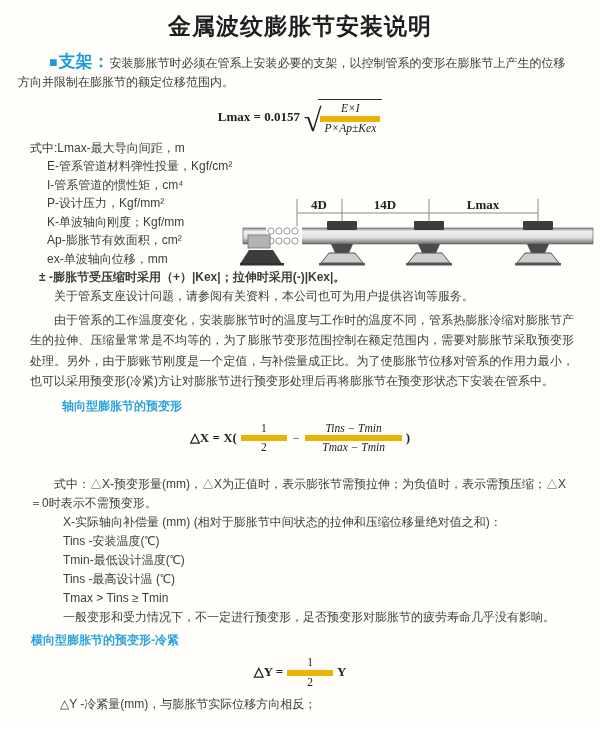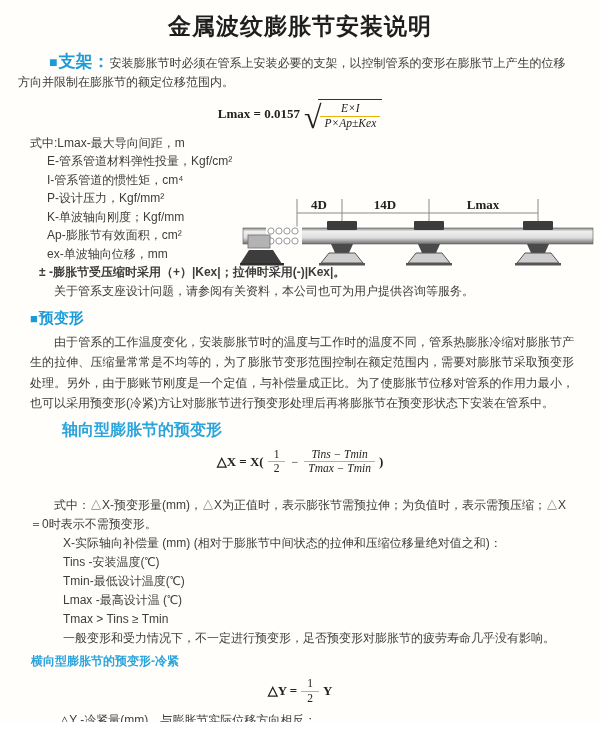--- a/index.html
+++ b/index.html
@@ -13,39 +13,39 @@
   }
   p{margin:0;font-size:12px;line-height:19px;}
   .sec-marker{color:var(--accent);font-size:14px;margin-right:1px;}
   .sec1-title{color:var(--accent);font-weight:700;font-size:17px;}
   .support-p{margin:10px 27px 0 18px;text-indent:31px;}
   .example-p{margin:2px 27px 0 30px;text-indent:24px;}
 
   .formula-block{text-align:center;font-family:"Liberation Serif",serif;color:#222;margin-top:7px;}
   .f-lhs,.f-rhs{font-weight:700;font-size:13px;text-align:right;}
   .frac{display:inline-block;vertical-align:middle;text-align:center;font-size:11.5px;line-height:1.2;}
-  .frac .num{display:block;border-bottom:1px solid #eab308;padding:0 6px;}
+  .frac .num{display:block;border-bottom:6px solid #eab308;padding:0 20px;}
   .frac .den{display:block;padding:0 4px;}
   .radical{display:inline-flex;align-items:center;vertical-align:middle;}
   .rad-sign{font-size:32px;font-weight:400;line-height:0.8;margin:0 -3px 0 4px;transform:translateY(3px);}
   .radicand{display:inline-block;border-top:1.5px solid #333;padding:2px 2px 0 2px;}
   .it{font-style:italic;}
   .f-op{font-size:12px;padding:0 2px;}
 
   .defs{list-style:none;margin:3px 0 0 30px;padding:0;font-size:12px;line-height:18.5px;}
   .defs li{margin-left:17px;}
   .defs li:first-child{margin-left:0;}
   .defs li:last-child{margin-left:9px;font-weight:bold;}
   .note-p{margin:0 27px 0 30px;text-indent:24px;}
 
   .sec2-head{margin:8px 0 0 30px;font-size:15px;font-weight:700;color:var(--accent);}
   .sec2-head .sec-marker{font-size:13px;}
   .predeform-p{margin:4px 26px 0 30px;text-indent:24px;line-height:20.5px;text-align:justify;}
 
-  .subhead-axial{margin:6px 0 0 62px;font-size:16px;font-weight:600;color:var(--accent-light);}
+  .subhead-axial{margin:6px 0 0 62px;font-size:12px;font-weight:600;color:var(--accent-light);}
   .subhead-lateral{margin:5px 0 0 31px;font-size:12px;font-weight:600;color:var(--accent-light);}
 
   .axnote0{margin:20px 27px 0 30px;text-indent:24px;}
   .tight{margin:0 27px 0 63px;}
   .finalnote{margin:5px 27px 0 60px;}
 
   .diagram{position:absolute;left:240px;top:190px;width:355px;height:105px;}
   .dim-label{font-family:"Liberation Serif",serif;font-weight:700;font-size:13px;fill:#222;}
 </style>
 </head>
@@ -71,39 +71,38 @@
     <li>I-管系管道的惯性矩，cm⁴</li>
     <li>P-设计压力，Kgf/mm²</li>
     <li>K-单波轴向刚度；Kgf/mm</li>
     <li>Ap-膨胀节有效面积，cm²</li>
     <li>ex-单波轴向位移，mm</li>
     <li>± -膨胀节受压缩时采用（+）|Kex|；拉伸时采用(-)|Kex|。</li>
   </ul>
 
   <p class="note-p">关于管系支座设计问题，请参阅有关资料，本公司也可为用户提供咨询等服务。</p>
 
-  <h2 class="sec2-head"><span class="sec-marker">■</span><span>预变形</span></h2>
 
   <p class="predeform-p">由于管系的工作温度变化，安装膨胀节时的温度与工作时的温度不同，管系热膨胀冷缩对膨胀节产生的拉伸、压缩量常常是不均等的，为了膨胀节变形范围控制在额定范围内，需要对膨胀节采取预变形处理。另外，由于膨账节刚度是一个定值，与补偿量成正比。为了使膨胀节位移对管系的作用力最小，也可以采用预变形(冷紧)方让对膨胀节进行预变形处理后再将膨胀节在预变形状态下安装在管系中。</p>
 
   <h3 class="subhead-axial">轴向型膨胀节的预变形</h3>
 
   <div class="formula-block">
     <span class="f-lhs">△X = X(</span>
     <span class="frac"><span class="num">1</span><span class="den">2</span></span>
     <span class="f-op">−</span>
     <span class="frac it"><span class="num">Tins − Tmin</span><span class="den">Tmax − Tmin</span></span>
     <span class="f-rhs">)</span>
   </div>
 
   <p class="axnote0">式中：△X-预变形量(mm)，△X为正值时，表示膨张节需预拉伸；为负值时，表示需预压缩；△X＝0时表示不需预变形。</p>
   <p class="tight">X-实际轴向补偿量 (mm) (相对于膨胀节中间状态的拉伸和压缩位移量绝对值之和)：</p>
   <p class="tight">Tins -安装温度(℃)</p>
   <p class="tight">Tmin-最低设计温度(℃)</p>
-  <p class="tight">Lmax -最高设计温 (℃)</p>
+  <p class="tight">Tins -最高设计温 (℃)</p>
   <p class="tight">Tmax &gt; Tins ≥ Tmin</p>
   <p class="tight">一般变形和受力情况下，不一定进行预变形，足否预变形对膨胀节的疲劳寿命几乎没有影响。</p>
 
   <h3 class="subhead-lateral">横向型膨胀节的预变形-冷紧</h3>
 
   <div class="formula-block">
     <span class="f-lhs">△Y =</span>
     <span class="frac"><span class="num">1</span><span class="den">2</span></span>
     <span class="f-rhs">Y</span>
   </div>

